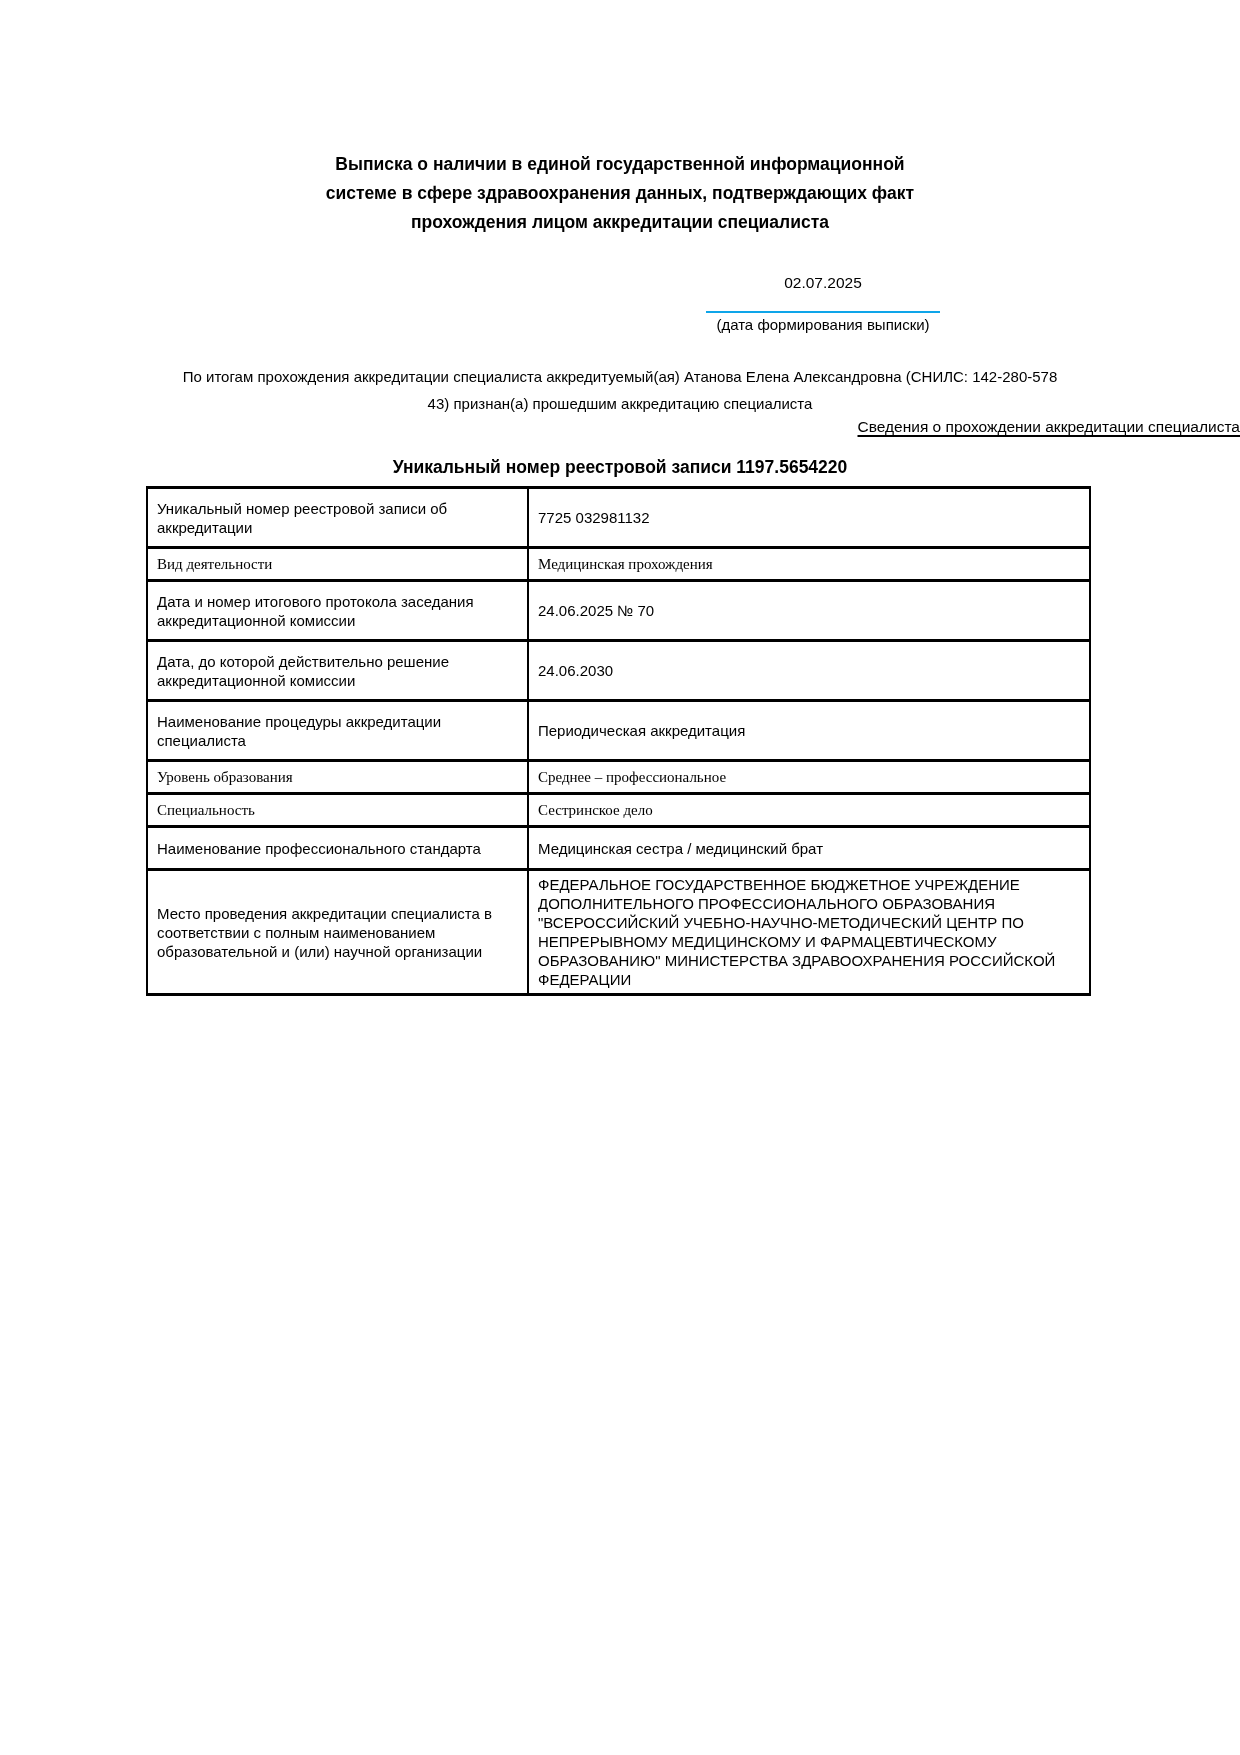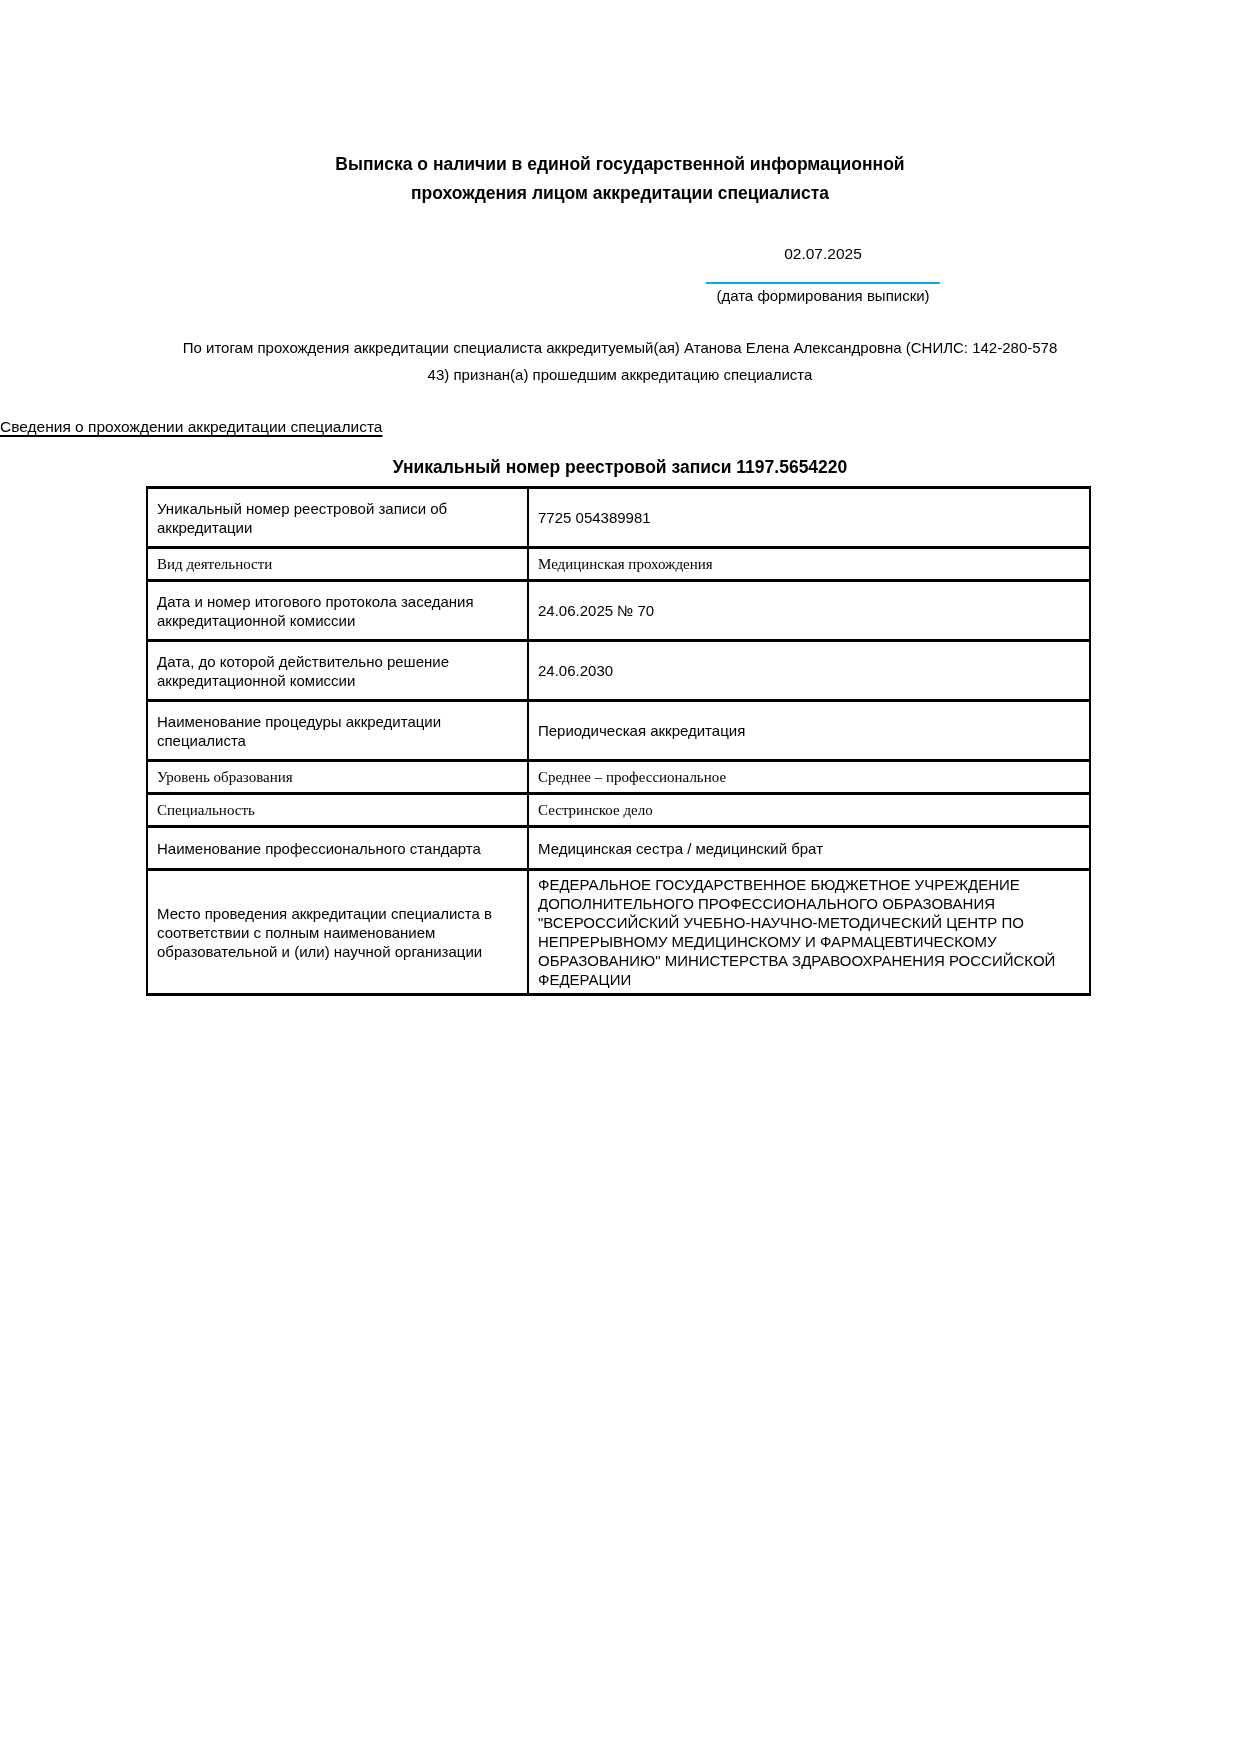--- a/index.html
+++ b/index.html
@@ -51,24 +51,24 @@
   }
 
   .intro {
     margin-top: 28px;
     text-align: center;
     font-size: 15px;
     line-height: 27px;
   }
 
   .section-heading {
-    margin-top: 29px;
-    text-align: left;
+    text-align: right;
     font-size: 15.5px;
     line-height: 20px;
+    padding-left: 48px;
   }
   .section-heading .underlined {
     text-decoration: underline;
     text-underline-offset: 3px;
     text-decoration-thickness: 1.5px;
   }
 
   .registry-heading {
     margin-top: 18px;
     text-align: center;
@@ -102,20 +102,21 @@
   tr.h-m td { height: 32px; }   
   tr.h-xl td { height: 113px; } 
 </style>
 </head>
 <body>
 
 <div class="page">
 
   <div class="doc-title">
     <div>Выписка о наличии в единой государственной информационной</div>
+    <div>системе в сфере здравоохранения данных, подтверждающих факт</div>
     <div>прохождения лицом аккредитации специалиста</div>
   </div>
 
   <div class="date-block">
     <span class="date-value">02.07.2025</span>
     <span class="date-caption">(дата формирования выписки)</span>
   </div>
 
   <div class="intro">
     <div>По итогам прохождения аккредитации специалиста аккредитуемый(ая) Атанова Елена Александровна (СНИЛС: 142-280-578</div>
@@ -132,21 +133,21 @@
   </div>
 
   <table class="acc-table">
     <colgroup>
         <col class="c-label">
         <col class="c-value">
       </colgroup>
     <tbody>
       <tr class="h-2">
         <td>Уникальный номер реестровой записи об аккредитации</td>
-        <td>7725 054389981</td>
+        <td>7725 032981132</td>
       </tr>
       <tr class="h-1">
         <td>Вид деятельности</td>
         <td>Медицинская прохождения</td>
       </tr>
       <tr class="h-2">
         <td>Дата и номер итогового протокола заседания аккредитационной комиссии</td>
         <td>24.06.2025 № 70</td>
       </tr>
       <tr class="h-2">

